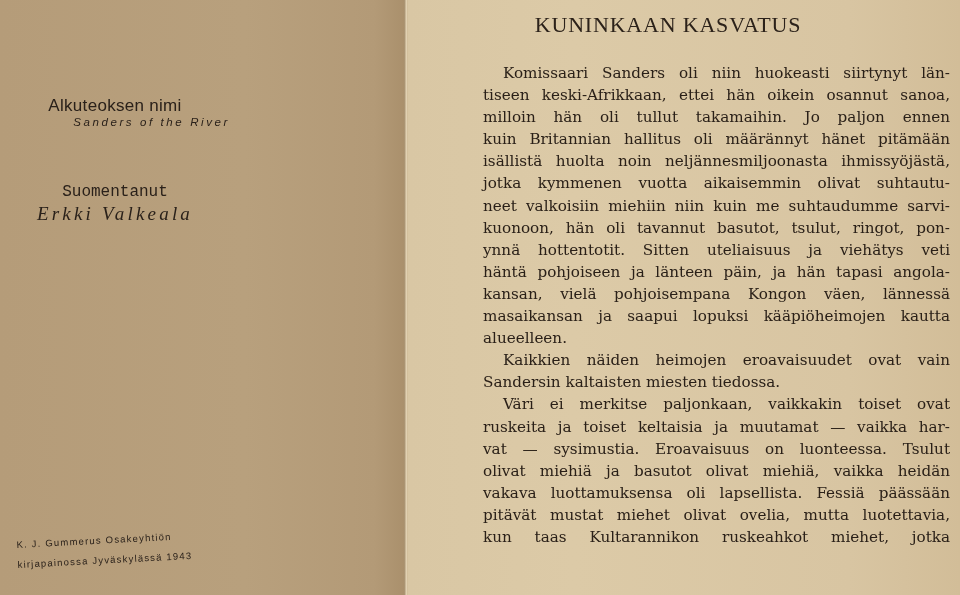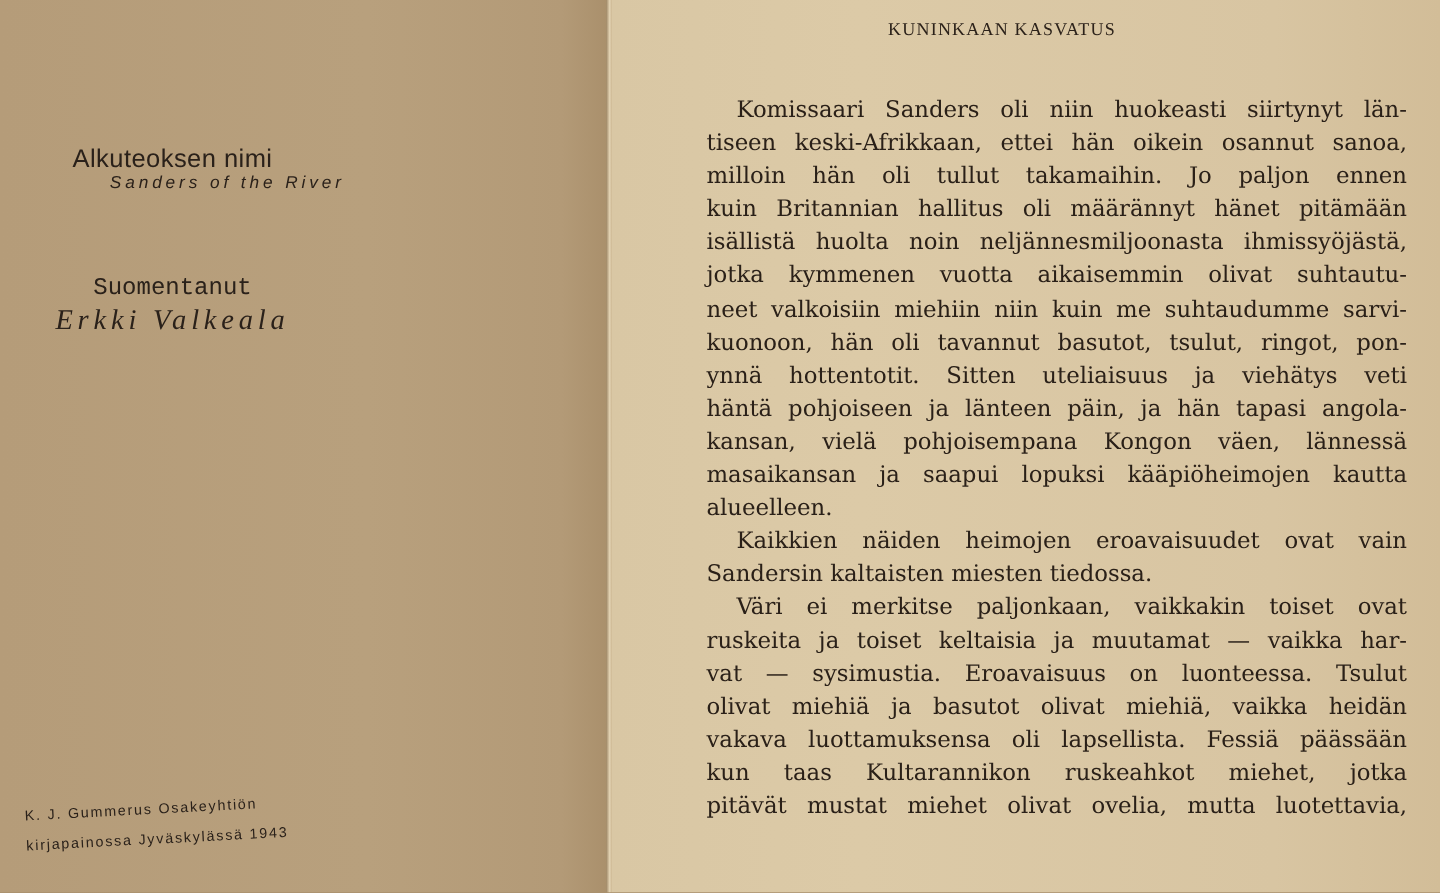--- a/index.html
+++ b/index.html
@@ -21,24 +21,24 @@
   .orig-label { position:absolute; left:0; width:230px; top:96px; text-align:center; font-size:17px; letter-spacing:0.3px; }
   .orig-title { position:absolute; left:0; width:230px; top:116px; text-align:right; font-size:11.5px; font-style:italic; letter-spacing:2.6px; }
   .trans-label { position:absolute; left:0; width:230px; top:183px; text-align:center; font-size:16px;font-family:Liberation Mono, monospace; }
   .trans-name { position:absolute; left:0; width:230px; top:203px; text-align:center; font-family:"Liberation Serif", serif; font-style:italic; font-size:19px; letter-spacing:3.2px; color:#2a211a; }
   .imprint {
     position:absolute; left:16px; top:535px; font-size:9.5px; letter-spacing:1.2px;
     transform: rotate(-3deg); transform-origin:left top; line-height:20px;
   }
   .chapter-title {
     position:absolute; left:408px; width:520px; top:12px; text-align:center;
-    font-family:"Liberation Serif", serif; font-size:12px; letter-spacing:0.8px; color:#2c221a;
+    font-family:"Liberation Serif", serif; font-size:22px; letter-spacing:0.8px; color:#2c221a;
   }
   .body-text {
-    position:absolute; left:471px; top:62px; width:467px;
+    position:absolute; left:483px; top:62px; width:467px;
     font-family:"DejaVu Serif", serif; font-size:15.2px; line-height:22.1px; color:#2a2018;
     text-align:justify;
   }
   .body-text .ln { display:block; white-space:nowrap; text-align-last:justify; text-align:justify; }
   .body-text .ln.last { text-align-last:left; }
   .body-text .ln.indent { padding-left:20px; }
 </style>
 </head>
 <body>
 
@@ -79,17 +79,17 @@
     <div>
       <span class="ln indent">Kaikkien näiden heimojen eroavaisuudet ovat vain</span>
       <span class="ln last">Sandersin kaltaisten miesten tiedossa.</span>
     </div>
     <div>
       <span class="ln indent">Väri ei merkitse paljonkaan, vaikkakin toiset ovat</span>
       <span class="ln">ruskeita ja toiset keltaisia ja muutamat — vaikka har-</span>
       <span class="ln">vat — sysimustia.  Eroavaisuus on luonteessa.  Tsulut</span>
       <span class="ln">olivat miehiä ja basutot olivat miehiä, vaikka heidän</span>
       <span class="ln">vakava luottamuksensa oli lapsellista.  Fessiä päässään</span>
+      <span class="ln">pitävät mustat miehet olivat ovelia, mutta luotettavia,</span>
       <span class="ln">kun taas Kultarannikon ruskeahkot miehet, jotka</span>
-      <span class="ln">pitävät mustat miehet olivat ovelia, mutta luotettavia,</span>
     </div>
   </div>
 </div>
 
 </body></html>

